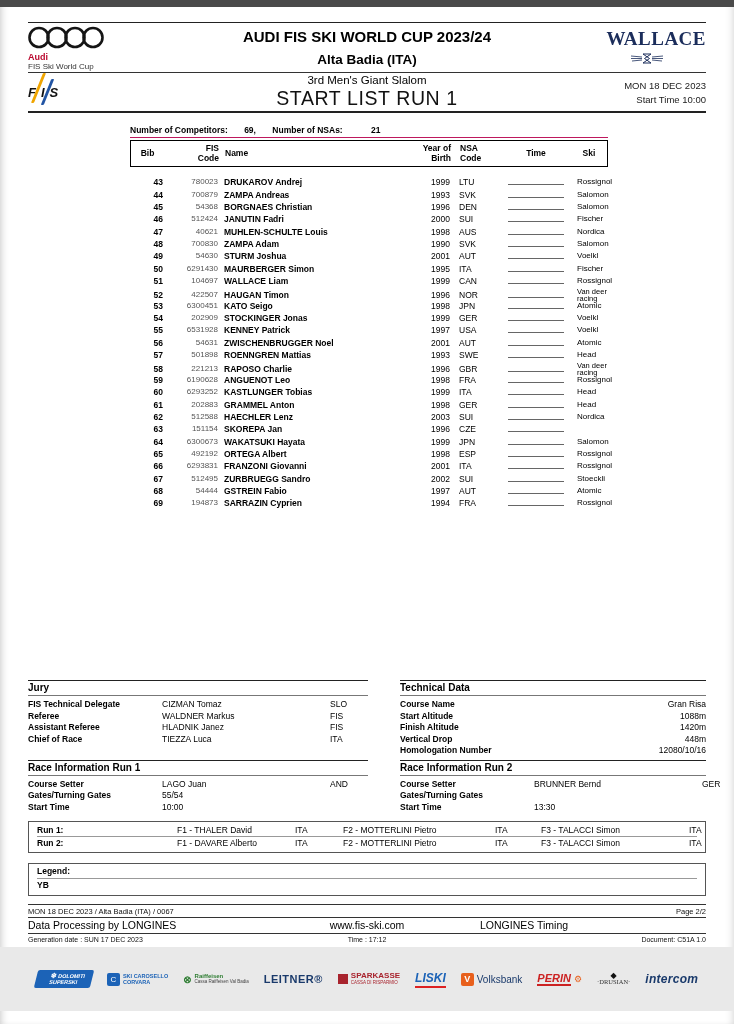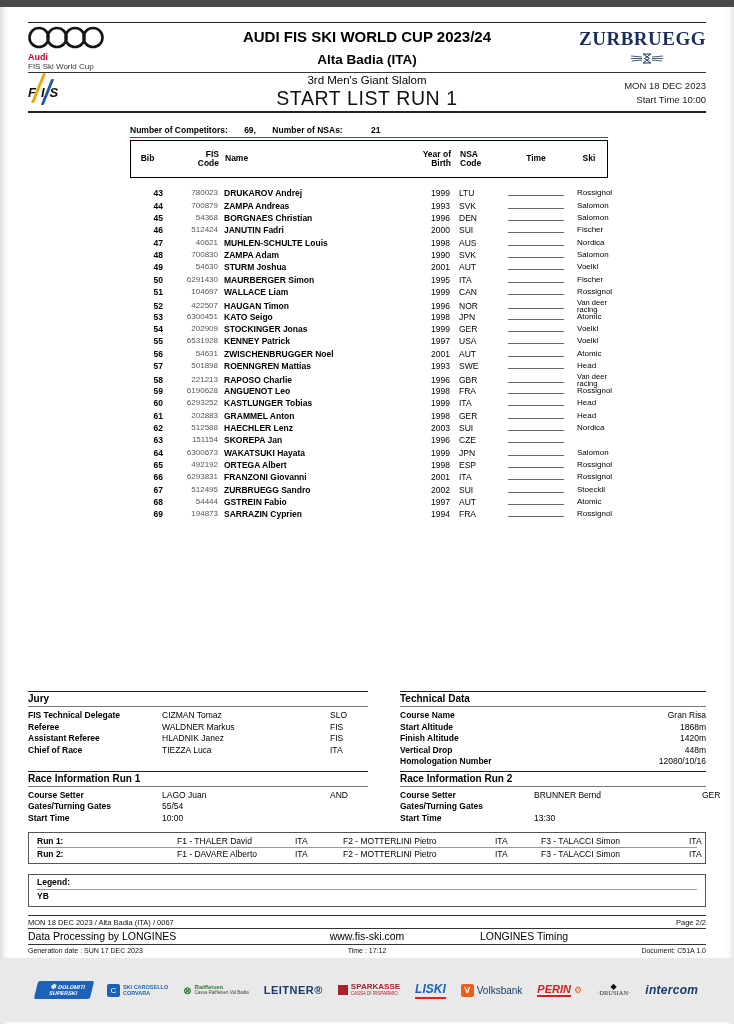--- a/index.html
+++ b/index.html
@@ -42,21 +42,21 @@
   .hdr2-right { width:170px; text-align:right; font-size:9.5px; color:#222; }
   .hdr2-right div { margin:3px 0; }
 
   
   .tablewrap { margin-left:102px; width:478px; margin-top:12px; }
   .numline { font-size:8.5px; font-weight:bold; padding-bottom:2px; border-bottom:1px solid #be185d; }
   .numline .v1 { margin-left:14px; }
   .numline .l2 { margin-left:14px; }
   .numline .v2 { margin-left:26px; }
   .thead {
-    border:1px solid #000; margin-top:2px; height:38px;
+    border:1px solid #000; margin-top:2px; height:27px;
     display:grid; grid-template-columns:33px 55px 192px 40px 50px 70px 1fr;
     align-items:center; font-size:8.5px; font-weight:bold; line-height:9.5px;
   }
   .thead .h-bib { text-align:center; }
   .thead .h-code { text-align:right; }
   .thead .h-name { padding-left:6px; }
   .thead .h-yb { text-align:right; }
   .thead .h-nsa { padding-left:9px; }
   .thead .h-time { text-align:center; }
   .thead .h-ski { text-align:center; }
@@ -150,21 +150,21 @@
         <circle cx="65" cy="13.5" r="9.5" stroke="#151515" stroke-width="2.6" fill="none"></circle>
       </svg>
       <div class="audi-word">Audi</div>
       <div class="audi-tag">FIS Ski World Cup</div>
     </div>
     <div class="hdr-center">
       <div class="hdr-title">AUDI FIS SKI WORLD CUP 2023/24</div>
       <div class="hdr-loc">Alta Badia (ITA)</div>
     </div>
     <div class="longines-block">
-      <div class="longines-word">ZURBRUEGG</div>
+      <div class="longines-word">WALLACE</div>
       <svg class="longines-glyph" width="34" height="11" viewBox="0 0 34 11">
         <path d="M13 1 L21 1 L14.5 5.5 L21 10 L13 10 L19.5 5.5 Z" fill="none" stroke="#1b2d5b" stroke-width="1"></path>
         <path d="M1 3 L12 4 M1 5.5 L12 5.5 M2 8 L12 7" stroke="#1b2d5b" stroke-width=".8" fill="none"></path>
         <path d="M33 3 L22 4 M33 5.5 L22 5.5 M32 8 L22 7" stroke="#1b2d5b" stroke-width=".8" fill="none"></path>
       </svg>
     </div>
   </div>
   <div class="rule-thin"></div>
   <div class="hdr-row2">
     <div class="fis-block">
@@ -547,21 +547,21 @@
     </div>
     <div class="colR">
       <div class="sect-title">Technical Data</div>
       <div class="sect-rows">
           <div class="trow2">
             <div class="lbl">Course Name</div>
             <div class="val">Gran Risa</div>
           </div>
           <div class="trow2">
             <div class="lbl">Start Altitude</div>
-            <div class="val">1868m</div>
+            <div class="val">1088m</div>
           </div>
           <div class="trow2">
             <div class="lbl">Finish Altitude</div>
             <div class="val">1420m</div>
           </div>
           <div class="trow2">
             <div class="lbl">Vertical Drop</div>
             <div class="val">448m</div>
           </div>
           <div class="trow2">

